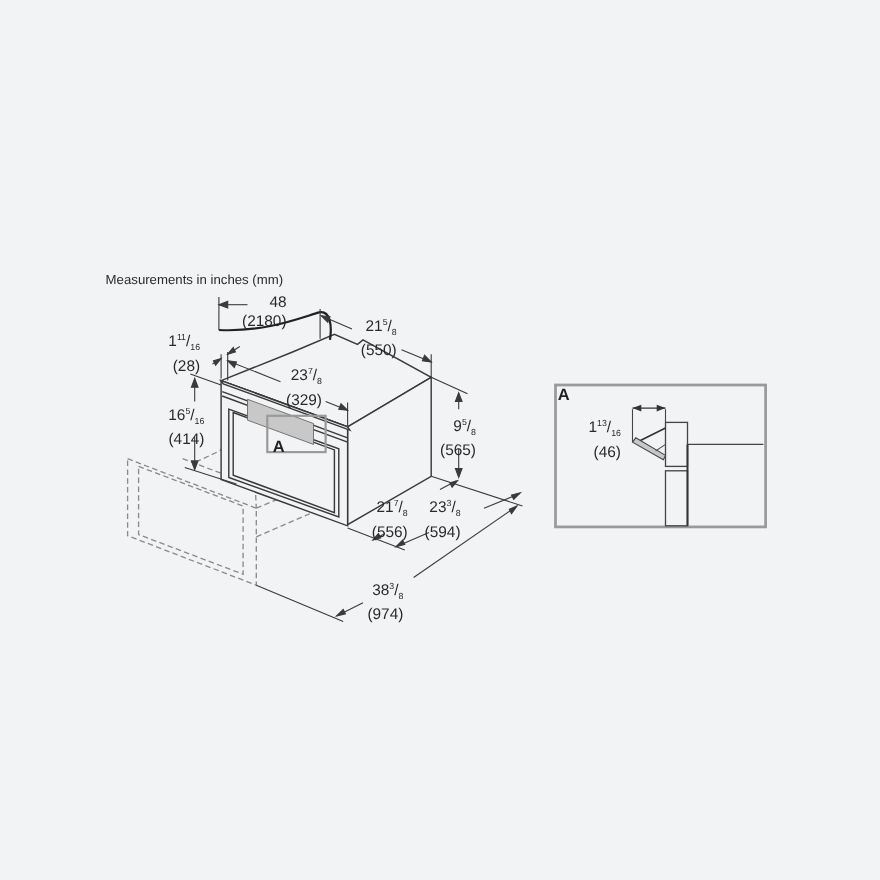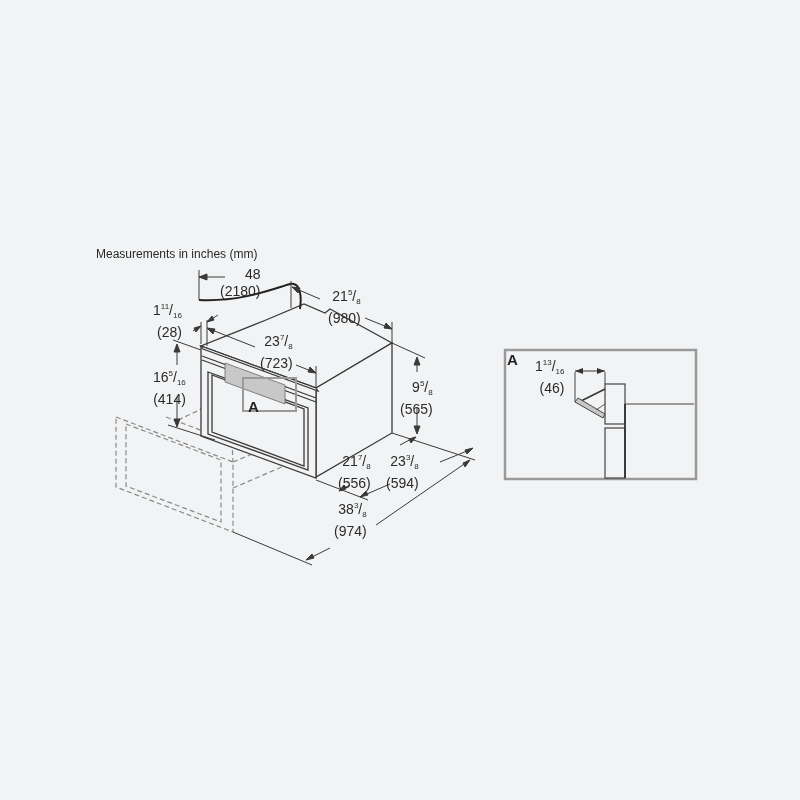--- a/index.html
+++ b/index.html
@@ -123,31 +123,31 @@
 
 <div class="title">Measurements in inches (mm)</div>
 
 <div class="lbl" style="left:220px;top:266px">
   <div>48</div>
   <div>(2180)</div>
 </div>
 
 <div class="lbl" style="left:328px;top:284px">
   <div><span>21</span><sup>5</sup>/<sub>8</sub></div>
-  <div>(980)</div>
+  <div>(550)</div>
 </div>
 
 <div class="lbl" style="left:153px;top:298px">
   <div><span>1</span><sup>11</sup>/<sub>16</sub></div>
   <div>(28)</div>
 </div>
 
 <div class="lbl" style="left:260px;top:329px">
   <div><span>23</span><sup>7</sup>/<sub>8</sub></div>
-  <div>(723)</div>
+  <div>(329)</div>
 </div>
 
 <div class="lbl" style="left:153px;top:365px">
   <div><span>16</span><sup>5</sup>/<sub>16</sub></div>
   <div>(414)</div>
 </div>
 
 <div class="lbl" style="left:400px;top:375px">
   <div><span>9</span><sup>5</sup>/<sub>8</sub></div>
   <div>(565)</div>
@@ -156,24 +156,24 @@
 <div class="lbl" style="left:338px;top:449px">
   <div><span>21</span><sup>7</sup>/<sub>8</sub></div>
   <div>(556)</div>
 </div>
 
 <div class="lbl" style="left:386px;top:449px">
   <div><span>23</span><sup>3</sup>/<sub>8</sub></div>
   <div>(594)</div>
 </div>
 
-<div class="lbl" style="left:334px;top:497px">
+<div class="lbl" style="left:334px;top:524px">
   <div><span>38</span><sup>3</sup>/<sub>8</sub></div>
   <div>(974)</div>
 </div>
 
-<div class="lbl" style="left:535px;top:354px">
+<div class="lbl" style="left:535px;top:376px">
   <div><span>1</span><sup>13</sup>/<sub>16</sub></div>
   <div>(46)</div>
 </div>
 
 <div class="detailA">A</div>
 <div class="calloutA">A</div>
 
 </body></html>

